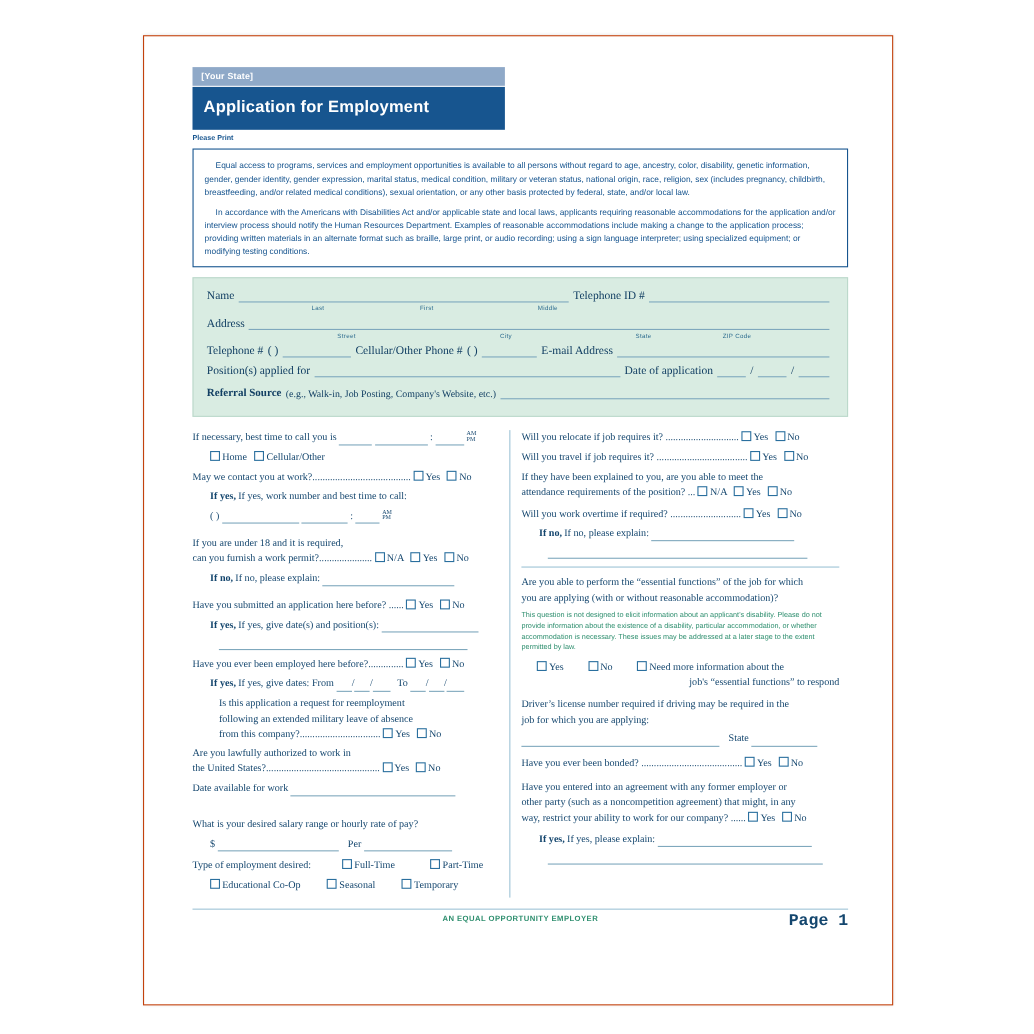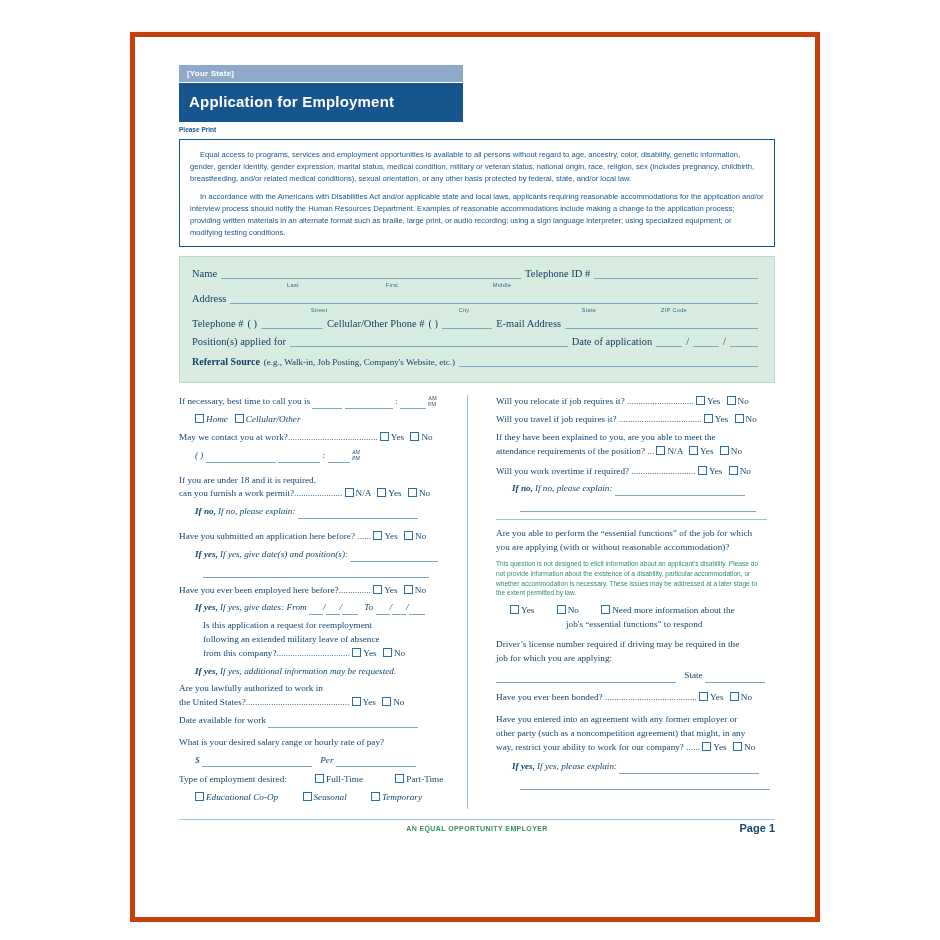--- a/index.html
+++ b/index.html
@@ -1,18 +1,18 @@
 <!DOCTYPE html>
 <html><head>
 <meta charset="utf-8">
 <style>
   html,body{margin:0;padding:0;background:#ffffff;}
   body{width:940px;height:940px;font-family:"Liberation Sans",sans-serif;color:#1a3a5c;}
   .page-wrap{position:relative;width:940px;height:940px;background:#ffffff;}
-  .sheet{position:absolute;left:130px;top:32px;width:680px;height:880px;background:#ffffff;border:5px solid #c2410c;box-shadow:0 0 3px rgba(0,0,0,0.12);}
+  .sheet{position:absolute;left:130px;top:32px;width:680px;height:880px;background:#ffffff;border:1px solid #c2410c;box-shadow:0 0 3px rgba(0,0,0,0.12);}
   .inner{position:absolute;left:44px;top:28px;width:596px;}
 
   
   .state-bar{background:#8fa9c8;color:#ffffff;font-size:8px;font-weight:bold;padding:4px 8px;width:284px;box-sizing:border-box;letter-spacing:.2px;}
   .title-bar{background:#17558f;color:#ffffff;width:284px;box-sizing:border-box;padding:10px 10px 12px 10px;margin-top:1px;}
   .title-bar .t{font-size:15px;font-weight:bold;letter-spacing:.2px;}
   .please-print{color:#17558f;font-size:6.5px;font-weight:bold;margin-top:4px;margin-bottom:6px;}
 
   
   .notice{border:1px solid #17558f;padding:9px 10px 8px 10px;color:#17558f;font-size:7.6px;line-height:1.55;font-weight:normal;}
@@ -24,38 +24,38 @@
   .row{position:relative;display:flex;align-items:flex-end;margin-bottom:3px;}
   .lbl{font-size:10.5px;white-space:nowrap;font-family:"Liberation Serif",serif;}
   .lbl-b{font-size:10px;font-weight:bold;white-space:nowrap;font-family:"Liberation Serif",serif;}
   .line{flex:1;border-bottom:1px solid #7fa8bd;height:11px;margin:0 4px;}
   .subrow{display:flex;font-size:5.6px;color:#2d6c8f;margin-bottom:4px;letter-spacing:.3px;}
   .subrow span{text-align:center;}
 
   
   .cols{display:flex;margin-top:12px;}
   .colL{width:288px;padding-right:8px;box-sizing:border-box;}
-  .colR{width:300px;padding-left:28px;box-sizing:border-box;border-left:1px solid #9ec3d6;}
+  .colR{width:300px;padding-left:10px;box-sizing:border-box;border-left:1px solid #9ec3d6;}
   .q{font-size:9.2px;line-height:1.5;font-family:"Liberation Serif",serif;color:#14466e;margin-bottom:4px;}
   .q b{font-weight:bold;}
   .dots{letter-spacing:0px;}
   .fill{display:inline-block;border-bottom:1px solid #7fa8bd;vertical-align:bottom;height:10px;}
   .cb{display:inline-block;width:7px;height:7px;border:1px solid #2a6f9e;background:#fff;vertical-align:-1px;margin-right:2px;}
-  .ind{padding-left:16px;font-style:italic;}
+  .ind{padding-left:16px;}
   .ind2{padding-left:24px;}
   .blankline{border-bottom:1px solid #7fa8bd;height:11px;margin:4px 0 6px 0;}
   .ampm{display:inline-block;font-size:5.5px;line-height:1.05;vertical-align:middle;color:#14466e;}
   .smallnote{font-size:6.6px;color:#2f8f6f;line-height:1.5;margin:3px 0 6px 0;font-family:"Liberation Sans",sans-serif;}
   .gap{height:7px;}
   .divline{border-bottom:1px solid #9ec3d6;margin:7px 0;}
 
   
   .footer{margin-top:10px;border-top:1px solid #9ec3d6;padding-top:5px;position:relative;height:22px;}
   .foot-center{position:absolute;left:0;right:0;text-align:center;font-size:7px;color:#2f8f6f;font-weight:bold;letter-spacing:.4px;}
-  .foot-right{position:absolute;right:0;top:2px;font-size:11px;font-weight:bold;color:#14466e;}
+  .foot-right{position:absolute;right:0;top:2px;font-size:15px;font-weight:bold;color:#14466e;font-family:Liberation Mono, monospace;}
 </style>
 </head>
 <body>
 
 <div class="page-wrap">
   <div class="sheet">
     <div class="inner">
 
       <div class="state-bar">[Your State]</div>
       <div class="title-bar">
@@ -144,20 +144,23 @@
             &nbsp;&nbsp;<span class="cb"></span><span>Cellular/Other</span>
           </div>
 
           <div class="q">
             <span>May we contact you at work?</span><span class="dots">.......................................</span>
             <span class="cb"></span><span>Yes</span>
             <span class="cb" style="margin-left:4px"></span><span>No</span>
           </div>
 
           <div class="q ind">
+            <b>If yes,</b><span style="margin-left:2px">If yes, work number and best time to call:</span>
+          </div>
+          <div class="q ind">
             <span>(            )</span>
             <span class="fill" style="width:70px"></span>
             <span class="fill" style="width:42px"></span>
             <span>:</span>
             <span class="fill" style="width:22px"></span>
             <span class="ampm">
               <span>AM</span><br>
               <span>PM</span>
             </span>
           </div>
@@ -205,37 +208,34 @@
           </div>
 
           <div class="q ind2" style="margin-top:4px">
             <span>Is this application a request for reemployment</span><br>
             <span>following an extended military leave of absence</span><br>
             <span>from this company?</span><span class="dots">................................</span>
             <span class="cb"></span><span>Yes</span>
             <span class="cb" style="margin-left:4px"></span><span>No</span>
           </div>
 
-          <div class="q ind">
-            <b>If yes,</b><span style="margin-left:2px">If yes, additional information may be requested.</span>
-          </div>
 
           <div class="q" style="margin-top:4px">
             <span>Are you lawfully authorized to work in</span><br>
             <span>the United States?</span><span class="dots">.............................................</span>
             <span class="cb"></span><span>Yes</span>
             <span class="cb" style="margin-left:4px"></span><span>No</span>
           </div>
 
           <div class="q">
             <span>Date available for work</span>
             <span class="fill" style="width:150px"></span>
           </div>
 
-          <div class="q" style="margin-top:8px">
+          <div class="q" style="margin-top:19px">
             <span>What is your desired salary range or hourly rate of pay?</span>
           </div>
           <div class="q ind">
             <span>$</span>
             <span class="fill" style="width:110px"></span>
             <span style="margin-left:6px">Per</span>
             <span class="fill" style="width:80px"></span>
           </div>
 
           <div class="q" style="margin-top:6px">
@@ -290,21 +290,21 @@
             <span>Are you able to perform the “essential functions” of the job for which</span><br>
             <span>you are applying (with or without reasonable accommodation)?</span>
           </div>
 
           <div class="smallnote">This question is not designed to elicit information about an applicant's disability. Please do not provide information about the existence of a disability, particular accommodation, or whether accommodation is necessary. These issues may be addressed at a later stage to the extent permitted by law.</div>
 
           <div class="q">
             <span style="margin-left:14px"><span class="cb"></span><span>Yes</span></span>
             <span style="margin-left:20px"><span class="cb"></span><span>No</span></span>
             <span style="margin-left:20px"><span class="cb"></span><span>Need more information about the</span></span>
-            <div style="text-align:left;padding-left:70px"><span>job's “essential functions” to respond</span></div>
+            <div style="text-align:right;padding-left:70px"><span>job's “essential functions” to respond</span></div>
           </div>
 
           <div class="q" style="margin-top:6px">
             <span>Driver’s license number required if driving may be required in the</span><br>
             <span>job for which you are applying:</span>
           </div>
           <div class="q">
             <span class="fill" style="width:180px"></span>
             <span style="margin-left:6px">State</span>
             <span class="fill" style="width:60px"></span>

